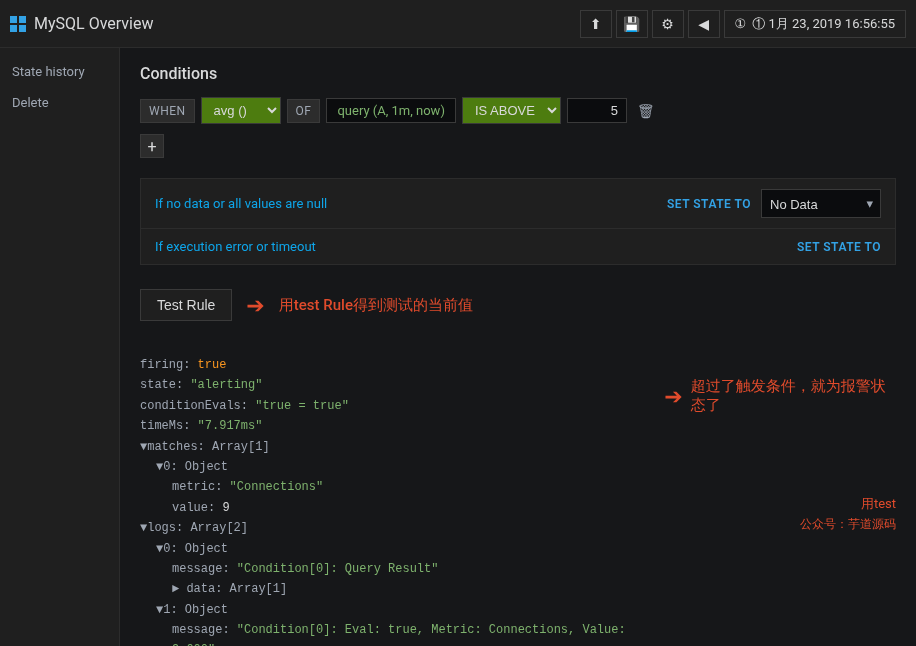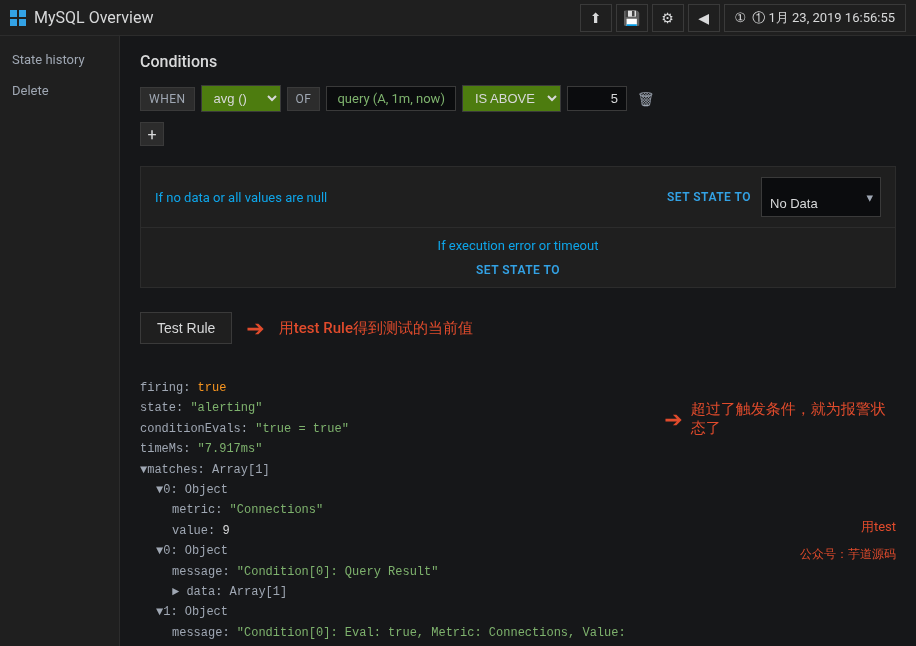--- a/index.html
+++ b/index.html
@@ -9,21 +9,21 @@
       font-family: 'Roboto', Arial, sans-serif;
       font-size: 13px;
       width: 916px;
       height: 646px;
       overflow: hidden;
     }
 
     
     .topbar {
       background: #1f1f1f;
-      height: 36px;
+      height: 48px;
       display: flex;
       align-items: center;
       padding: 0 10px;
       border-bottom: 1px solid #2c2c2c;
     }
     .topbar-left {
       display: flex;
       align-items: center;
       gap: 8px;
       flex: 1;
@@ -177,21 +177,21 @@
       border: 1px solid #2c2c2c;
       background: #1f1f1f;
     }
     .state-row {
       display: flex;
       align-items: center;
       padding: 10px 14px;
       border-bottom: 1px solid #2c2c2c;
       gap: 10px;
     }
-    .state-row:last-child { border-bottom: none; flex-direction: column; }
+    .state-row:last-child { border-bottom: none; }
     .state-label {
       color: #0ea5e9;
       font-size: 13px;
       flex: 1;
     }
     .set-state-label {
       color: #33a2e5;
       font-size: 12px;
       font-weight: 600;
       letter-spacing: 0.5px;
@@ -214,21 +214,21 @@
     }
     .state-select-wrapper {
       position: relative;
       display: inline-flex;
       align-items: center;
     }
     .state-select-wrapper select {
       background: #0b0c0e;
       border: 1px solid #3a3a3a;
       color: #d8d9da;
-      padding: 18px 24px 5px 8px;
+      padding: 7px 24px 5px 8px;
       font-size: 13px;
       min-width: 120px;
       appearance: none;
       cursor: pointer;
     }
     .state-select-wrapper::after {
       content: '▾';
       position: absolute;
       right: 8px;
       color: #9fa7b3;
@@ -386,36 +386,37 @@
     <div class="result-row">
       <div class="code-block">
         <span class="code-line"><span class="code-key">firing: </span><span class="code-bool">true</span></span>
         <span class="code-line"><span class="code-key">state: </span><span class="code-string">"alerting"</span></span>
         <span class="code-line"><span class="code-key">conditionEvals: </span><span class="code-string">"true = true"</span></span>
         <span class="code-line"><span class="code-key">timeMs: </span><span class="code-string">"7.917ms"</span></span>
         <span class="code-line"><span class="code-expand">▼</span><span class="code-key">matches: Array[1]</span></span>
         <span class="code-line indent1"><span class="code-expand">▼</span><span class="code-key">0: Object</span></span>
         <span class="code-line indent2"><span class="code-key">metric: </span><span class="code-string">"Connections"</span></span>
         <span class="code-line indent2"><span class="code-key">value: </span><span class="code-num">9</span></span>
+        <span class="code-line"><span class="code-expand">▼</span><span class="code-key">logs: Array[2]</span></span>
         <span class="code-line indent1"><span class="code-expand">▼</span><span class="code-key">0: Object</span></span>
         <span class="code-line indent2"><span class="code-key">message: </span><span class="code-string">"Condition[0]: Query Result"</span></span>
         <span class="code-line indent2"><span class="code-expand">►</span><span class="code-key"> data: Array[1]</span></span>
         <span class="code-line indent1"><span class="code-expand">▼</span><span class="code-key">1: Object</span></span>
         <span class="code-line indent2"><span class="code-key">message: </span><span class="code-string">"Condition[0]: Eval: true, Metric: Connections, Value: 9.000"</span></span>
 
       </div>
 
       <div style="display:flex;flex-direction:column;gap:0;padding-left:10px;">
         <div style="display:flex;align-items:center;padding-top:30px;">
           <span style="color:#e04b2c;font-size:22px;margin-right:8px;">➔</span>
           <span class="annotation-text">超过了触发条件，就为报警状态了</span>
         </div>
         <div style="margin-top:80px;text-align:right;">
           <span style="color:#e04b2c;font-size:13px;">用test</span>
         </div>
-        <div style="margin-top:10px;text-align:right;">
+        <div style="margin-top:3px;text-align:right;">
           <span style="color:#e04b2c;font-size:12px;">公众号：芋道源码</span>
         </div>
       </div>
     </div>
 
   </div>
 </div>
 
 </body></html>

